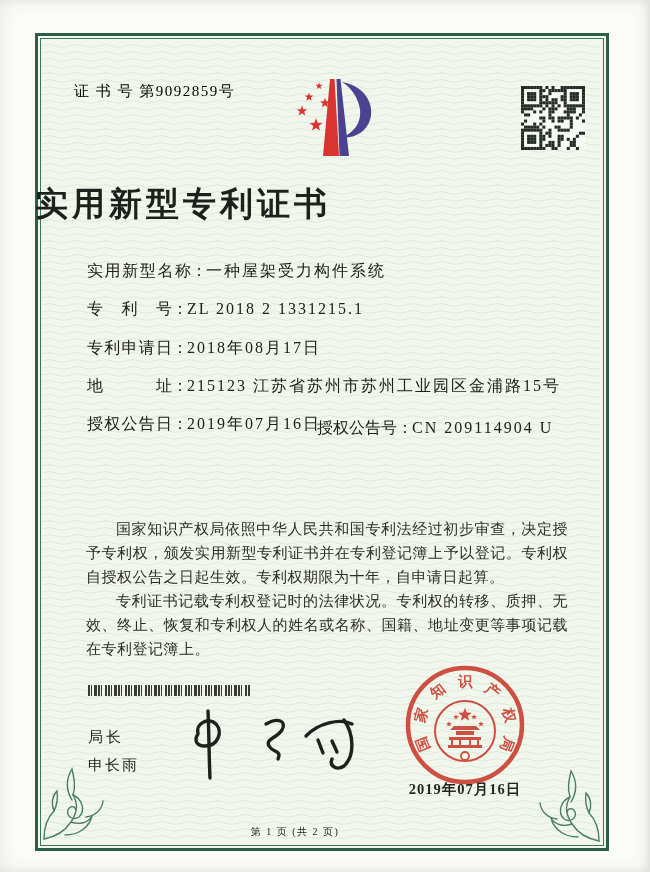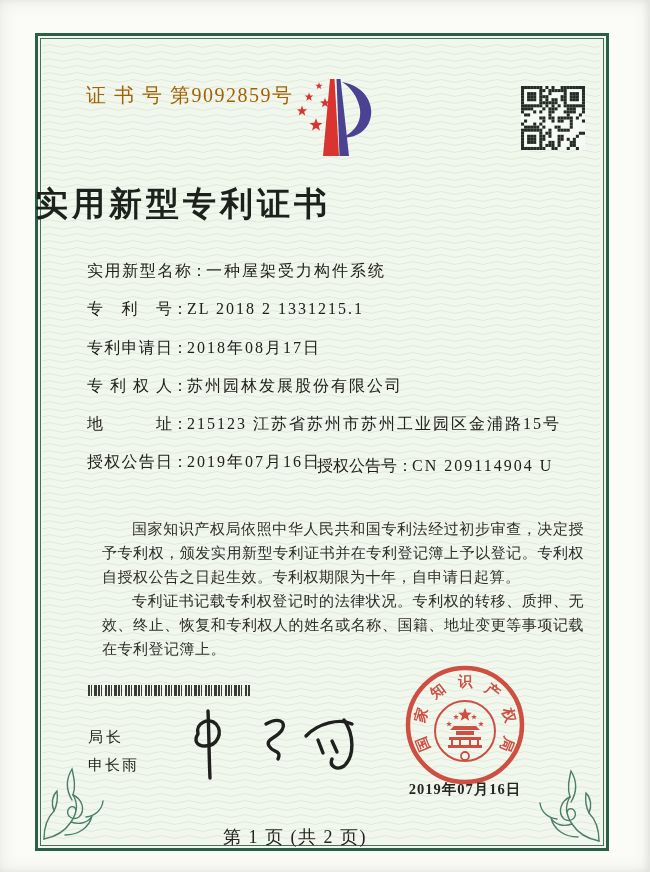--- a/index.html
+++ b/index.html
@@ -6,47 +6,47 @@
   body{width:650px;height:872px;background:#ffffff;font-family:"Liberation Serif","DejaVu Serif",serif;}
   .page{position:relative;width:650px;height:872px;background:#fbfbf8;overflow:hidden;
         box-shadow:inset 0 0 18px rgba(60,60,55,.10), inset -3px 0 6px rgba(60,60,55,.08);}
   
   .frame-outer{position:absolute;left:35px;top:33px;width:568px;height:812px;
                border:3px solid #2b5f48;background:#f2f7ee;}
   .frame-inner{position:absolute;left:2px;top:2px;right:2px;bottom:2px;
                border:1px solid #3f7259;}
   .guilloche{position:absolute;left:4px;top:4px;width:558px;height:802px;}
   
-  .cert-no{position:absolute;left:74px;top:82px;font-size:20px;letter-spacing:1.5px;color:#a16207;margin-left:12px;}
+  .cert-no{position:absolute;left:74px;top:82px;font-size:15px;letter-spacing:1.5px;color:#000000;}
   .logo{position:absolute;left:272px;top:76px;width:104px;height:86px;}
   .qr{position:absolute;left:521px;top:86px;width:64px;height:64px;}
   .title{position:absolute;left:35px;top:182px;width:574px;text-align:left;
          font-size:33px;font-weight:600;letter-spacing:4px;color:#1c211c;}
   
   .fields{position:absolute;left:87px;top:261px;width:488px;color:#21201b;}
   .frow{position:relative;height:38.3px;font-size:16px;white-space:nowrap;}
   .flabel{display:inline-block;width:85px;text-align:justify;text-align-last:justify;vertical-align:top;}
   .flabel.w6{width:104px;}
   .fcolon{display:inline-block;width:15px;}
   .fvalue{letter-spacing:2px;}
   .fpair2{position:absolute;left:230px;top:4px;}
   
   .paras{position:absolute;left:86px;top:517px;width:482px;font-size:15px;line-height:24px;
-         color:#2e2d27;text-align:justify;letter-spacing:.5px;margin-left:16px;}
+         color:#2e2d27;text-align:justify;letter-spacing:.5px;}
   .paras p{margin:0;text-indent:2em;}
   
   .barcode{position:absolute;left:88px;top:685px;width:166px;height:11px;}
   .signer-title{position:absolute;left:88px;top:728px;font-size:15px;letter-spacing:3px;color:#23221d;text-align:right;}
   .signer-name{position:absolute;left:88px;top:756px;font-size:15px;letter-spacing:2px;color:#23221d;}
   .signature{position:absolute;left:180px;top:704px;width:205px;height:82px;}
   .seal{position:absolute;left:400px;top:660px;width:130px;height:130px;}
   .seal-date{position:absolute;left:398px;top:780px;width:134px;text-align:center;
              font-size:14.5px;font-weight:bold;letter-spacing:1px;color:#262620;}
   .footer{position:absolute;left:35px;top:825px;width:520px;text-align:center;
-          font-size:18px;letter-spacing:1.5px;color:#24231d;}
+          font-size:10px;letter-spacing:1.5px;color:#24231d;}
   .flourish{position:absolute;width:80px;height:82px;}
   .flourish.fl{left:41px;top:760px;}
   .flourish.fr{left:522px;top:762px;transform:scaleX(-1);}
 </style>
 </head>
 <body>
 
 <div class="page">
 
   <div class="frame-outer">
@@ -437,23 +437,20 @@
     <div class="frow">
       <span class="flabel w6">实用新型名称</span><span class="fcolon">：</span><span class="fvalue">一种屋架受力构件系统</span>
     </div>
     <div class="frow">
       <span class="flabel">专利号</span><span class="fcolon">：</span><span class="fvalue">ZL 2018 2 1331215.1</span>
     </div>
     <div class="frow">
       <span class="flabel">专利申请日</span><span class="fcolon">：</span><span class="fvalue">2018年08月17日</span>
     </div>
     <div class="frow">
-      <span class="flabel">专利权人</span><span class="fcolon">：</span><span class="fvalue">苏州园林发展股份有限公司</span>
-    </div>
-    <div class="frow">
       <span class="flabel">地址</span><span class="fcolon">：</span><span class="fvalue">215123 江苏省苏州市苏州工业园区金浦路15号</span>
     </div>
     <div class="frow">
       <span class="flabel">授权公告日</span><span class="fcolon">：</span><span class="fvalue">2019年07月16日</span>
       <span class="fpair2">
         <span>授权公告号</span><span class="fcolon">：</span><span class="fvalue">CN 209114904 U</span>
       </span>
     </div>
   </div>
 

